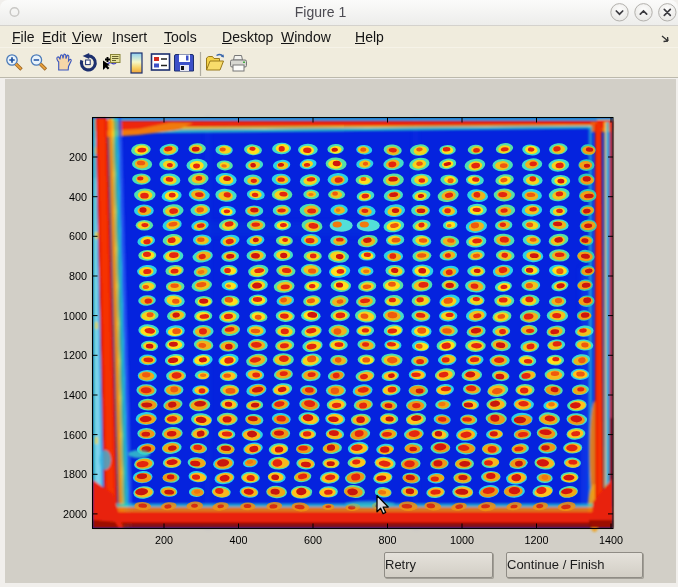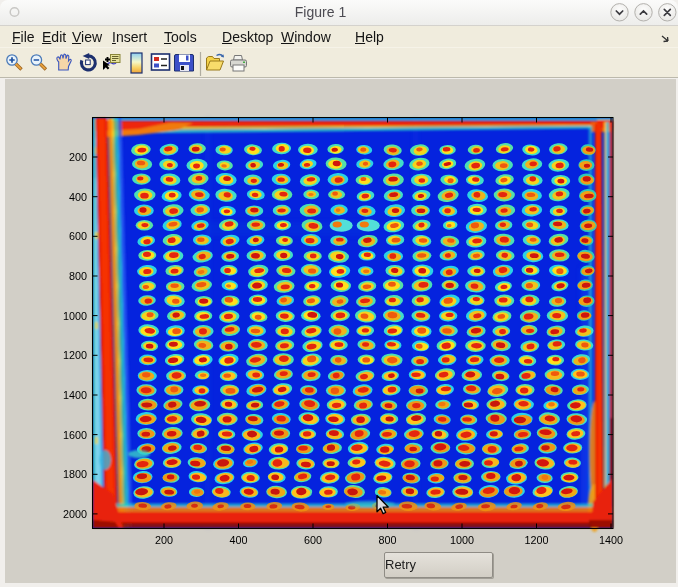--- a/index.html
+++ b/index.html
@@ -2318,13 +2318,14 @@
 <text x="87" y="359.3" text-anchor="end">1200</text>
 <text x="87" y="399" text-anchor="end">1400</text>
 <text x="87" y="438.6" text-anchor="end">1600</text>
 <text x="87" y="478.3" text-anchor="end">1800</text>
 <text x="87" y="517.9" text-anchor="end">2000</text>
 </g>
       </g>
 <polygon points="377,495.5 377,511.8 380.6,508.3 383.1,513.7 385.7,512.5 383.2,507.2 388.2,507.0" fill="#dcdcdc" stroke="#000" stroke-width="1.3" stroke-linejoin="round"></polygon>
 </svg>
 <div class="btn" style="left:384px;top:552px;width:107px;">Retry</div>
+<div class="btn" style="left:506px;top:552px;width:135px;">Continue / Finish</div>
 </div>
 
 </body></html>

